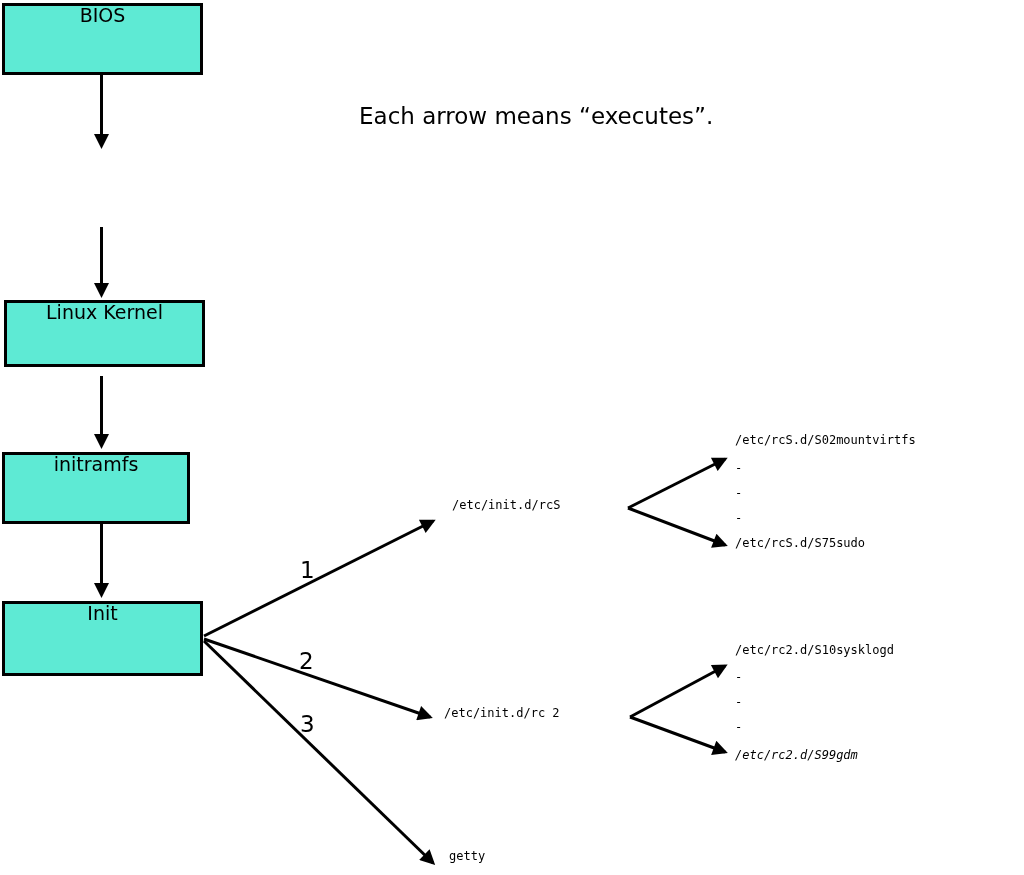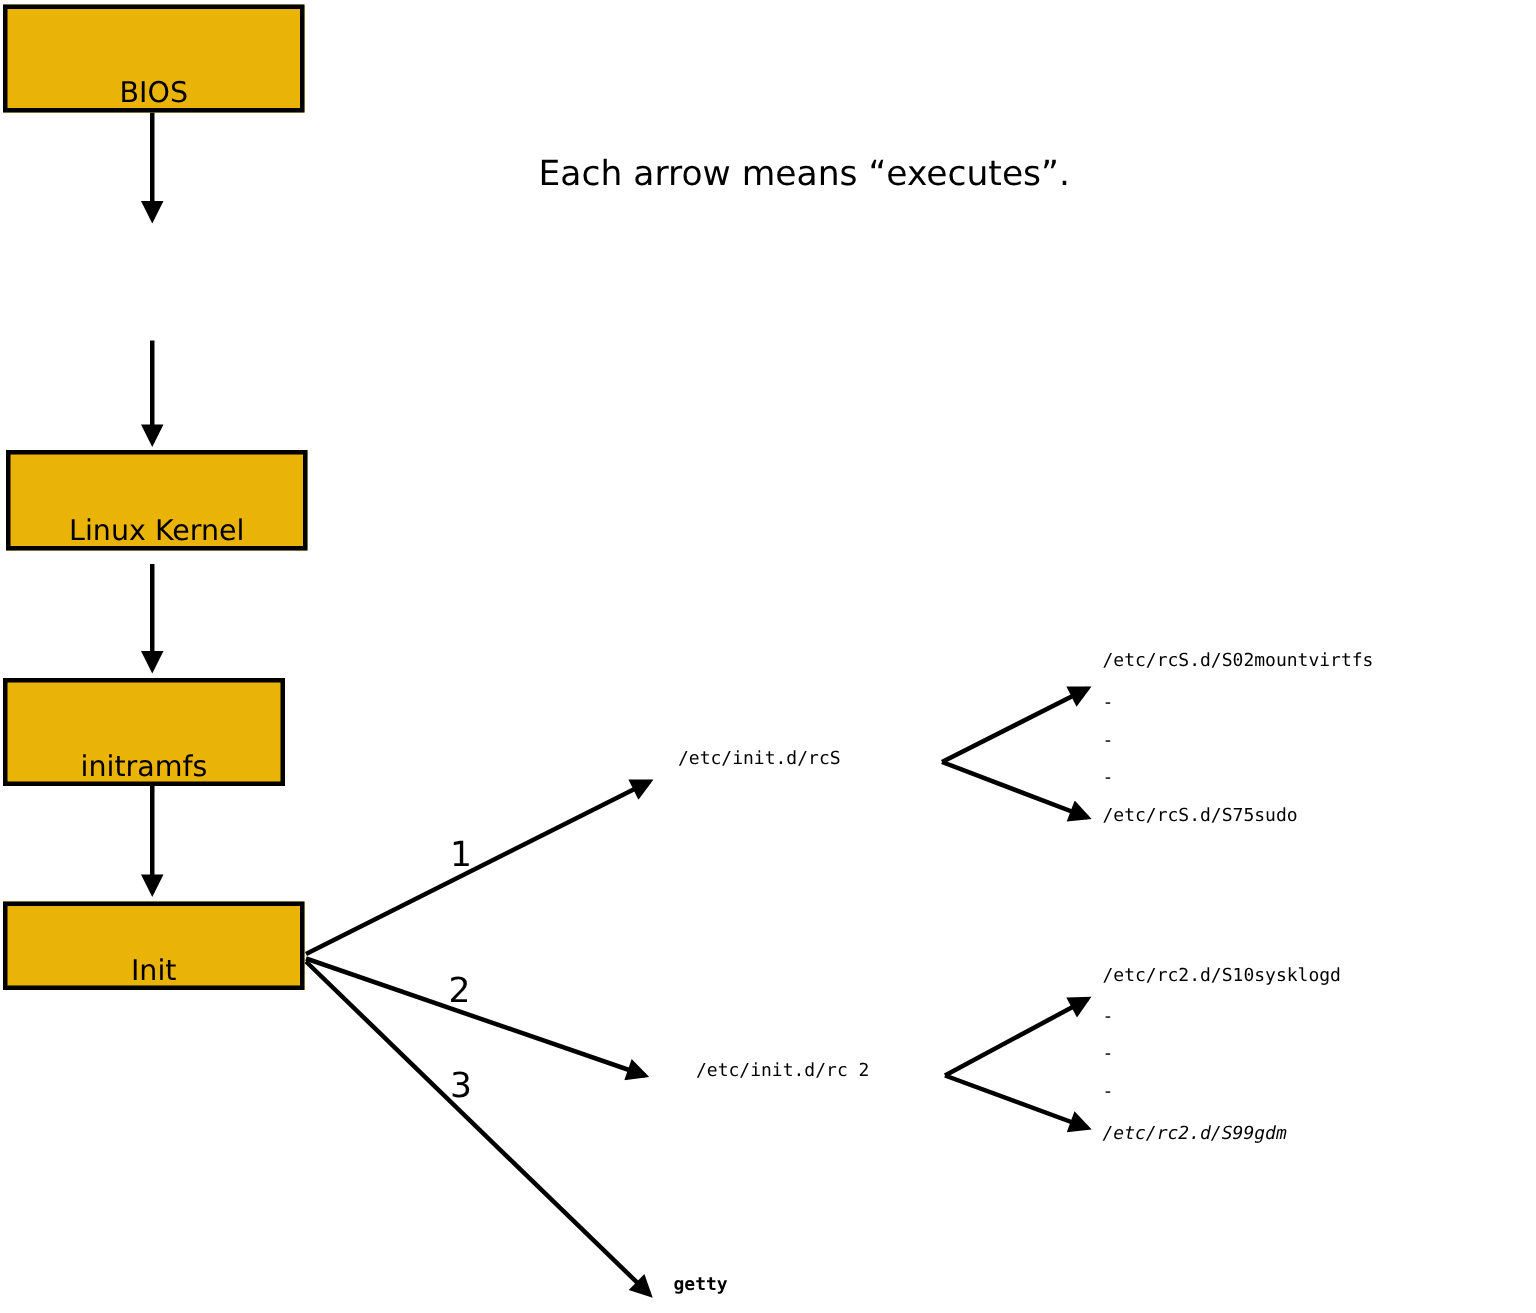--- a/index.html
+++ b/index.html
@@ -14,32 +14,32 @@
   }
   .arrows-layer {
     position: absolute;
     left: 0; top: 0;
     width: 1024px; height: 875px;
   }
   .node {
     position: absolute;
     box-sizing: border-box;
     border: 3px solid #000000;
-    background: #eab308;
+    background: #5eead4;
     display: flex;
-    align-items: flex-end;
+    align-items: flex-start;
     justify-content: center;
     font-size: 19px;
     line-height: 1;
   }
   .node-bios       { left: 2px;  top: 3px;   width: 201px; height: 72px; }
   .node-bootloader { left: 2px;  top: 151px; width: 201px; height: 76px; }
   .node-kernel     { left: 4px;  top: 300px; width: 201px; height: 67px; }
   .node-initramfs  { left: 2px;  top: 452px; width: 188px; height: 72px; }
-  .node-init       { left: 2px;  top: 601px; width: 201px; height: 59px; }
+  .node-init       { left: 2px;  top: 601px; width: 201px; height: 75px; }
   .mono {
     position: absolute;
     font-family: "DejaVu Sans Mono", "Liberation Mono", monospace;
     font-size: 12px;
     line-height: 1;
     white-space: pre;
   }
   .plain {
     position: absolute;
     font-size: 23px;
@@ -49,27 +49,27 @@
   .caption { left: 359px; top: 105px; }
   .num-1 { left: 300px; top: 559px; }
   .num-2 { left: 299px; top: 650px; }
   .num-3 { left: 300px; top: 713px; }
   .t-rcs    { left: 452px; top: 499px; }
   .t-s02    { left: 735px; top: 434px; }
   .t-d1a    { left: 735px; top: 462px; }
   .t-d1b    { left: 735px; top: 487px; }
   .t-d1c    { left: 735px; top: 512px; }
   .t-s75    { left: 735px; top: 537px; }
-  .t-rc2    { left: 464px; top: 707px; }
+  .t-rc2    { left: 444px; top: 707px; }
   .t-s10    { left: 735px; top: 644px; }
   .t-d2a    { left: 735px; top: 671px; }
   .t-d2b    { left: 735px; top: 696px; }
   .t-d2c    { left: 735px; top: 721px; }
   .t-s99    { left: 735px; top: 749px; font-style: italic; }
-  .t-getty  { left: 449px; top: 850px; font-weight: bold; }
+  .t-getty  { left: 449px; top: 850px; }
 </style>
 </head>
 <body>
 
 <div class="canvas">
 
   <svg class="arrows-layer" width="1024" height="875" viewBox="0 0 1024 875" xmlns="http://www.w3.org/2000/svg">
     <defs>
       <marker id="ah" viewBox="0 0 10 10" refX="8" refY="5" markerWidth="7" markerHeight="5" orient="auto-start-reverse">
         <path d="M0 0 L10 5 L0 10 z" fill="#000000"></path>

